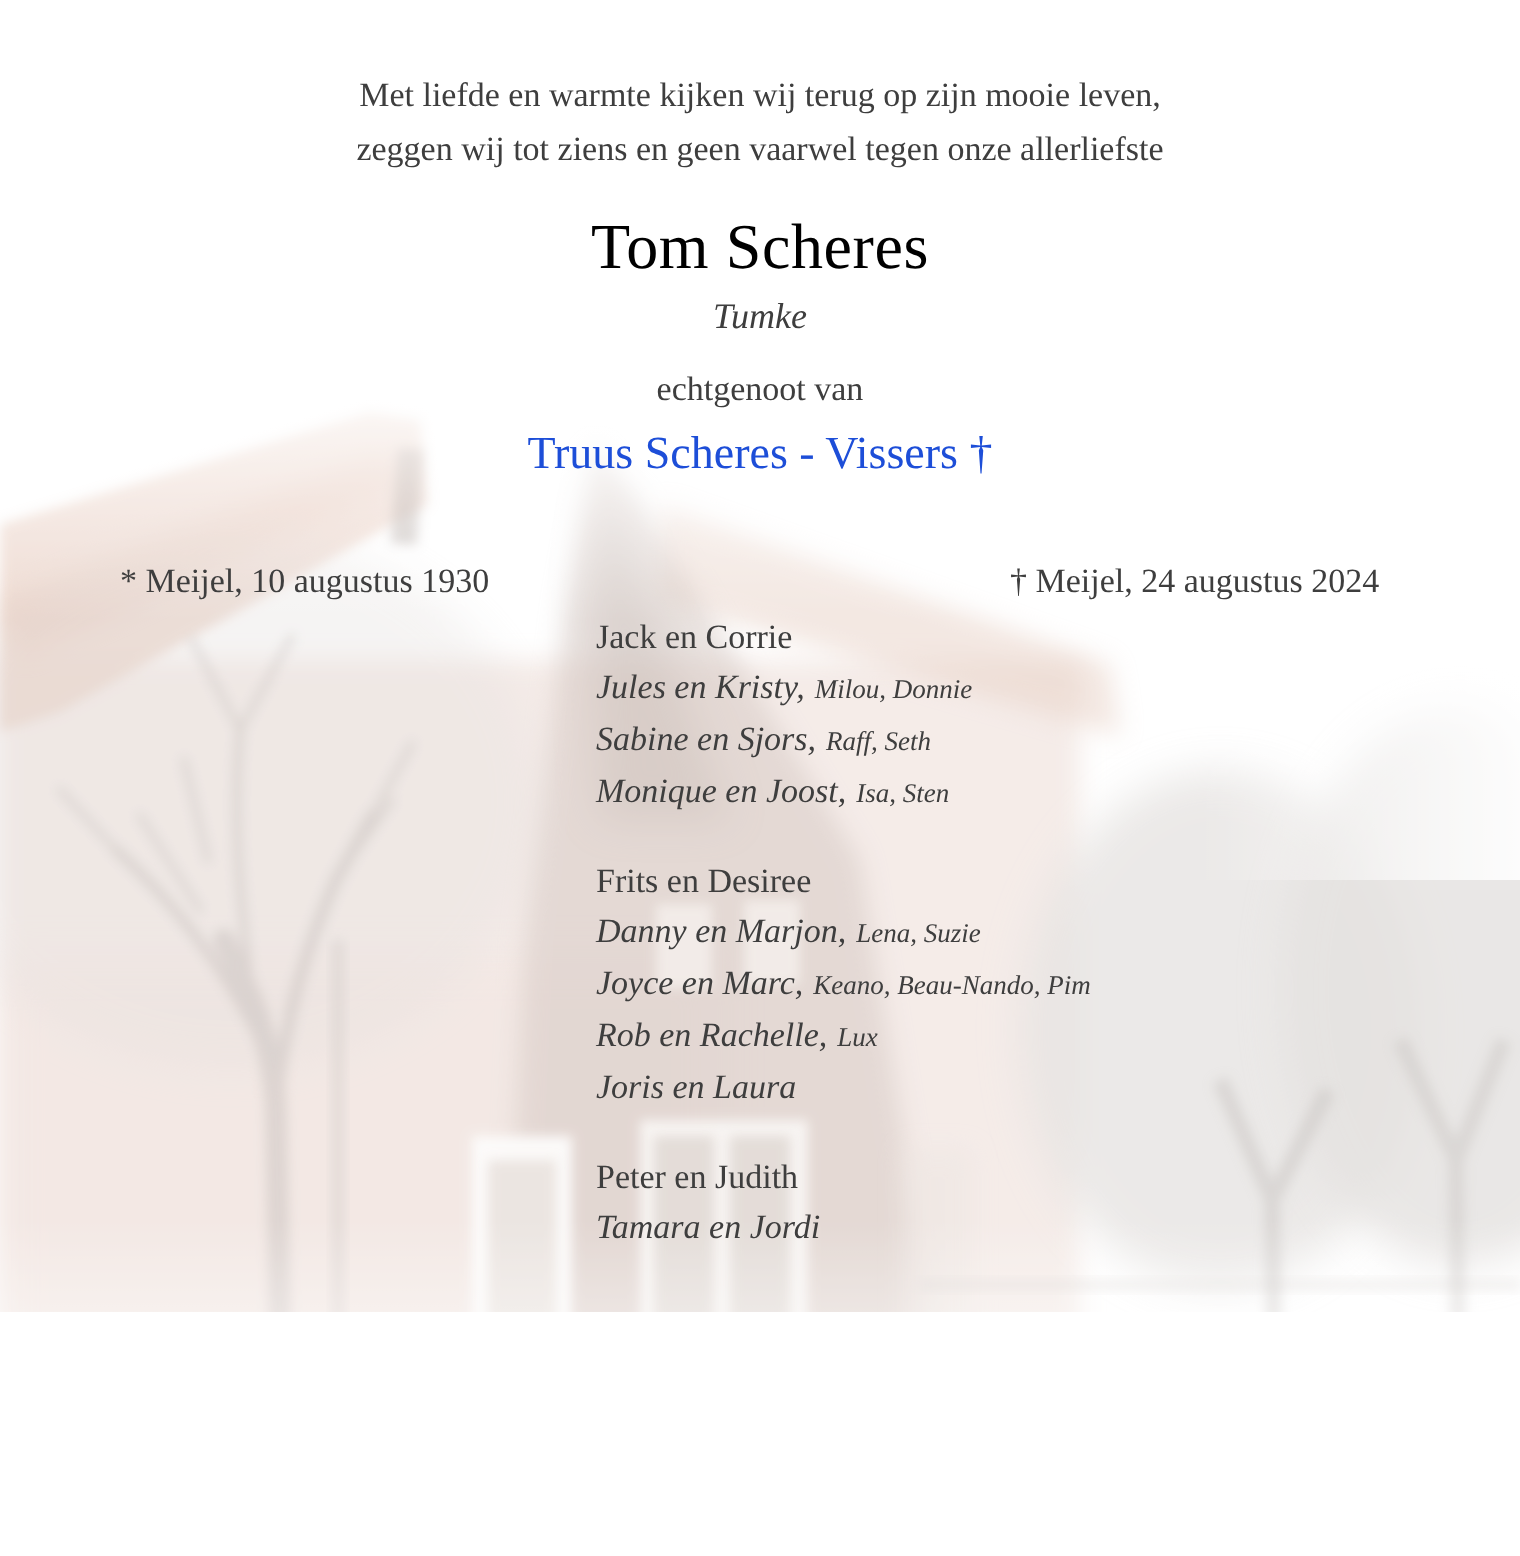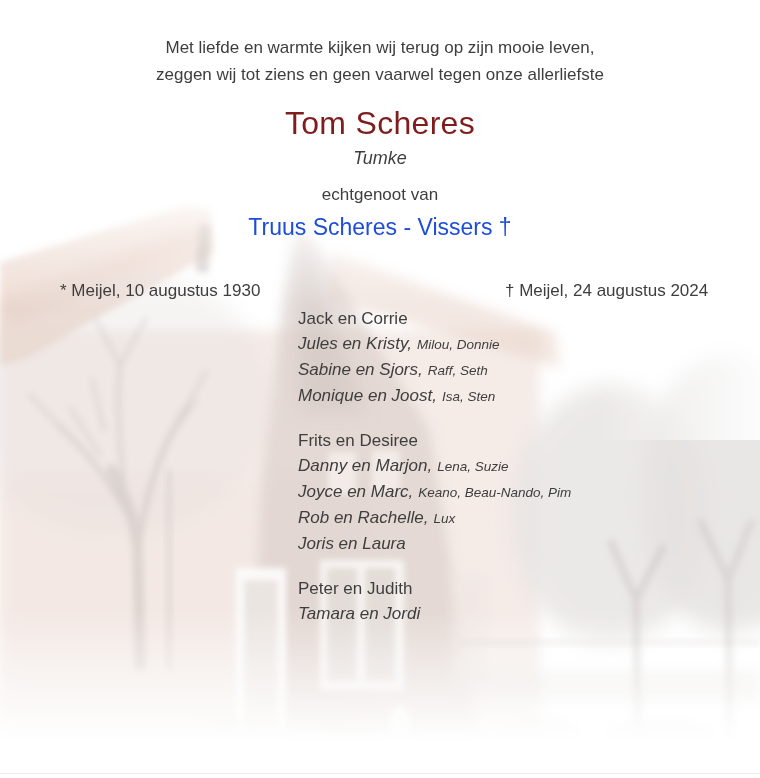--- a/index.html
+++ b/index.html
@@ -1,34 +1,34 @@
 <!DOCTYPE html>
 <html style="--text-color: #3e3e3e;"><head>
 <meta charset="utf-8">
 <style>
   * { margin: 0; padding: 0; box-sizing: border-box; }
   html, body { background: #ffffff; }
   .card {
     position: relative;
     width: 760px;
-    height: 778px;
+    height: 656px;
     background: #ffffff;
     overflow: hidden;
-    font-family: Liberation Sans, sans-serif;
+    font-family: Liberation Serif, serif;
     color: var(--text-color, #3e3e3e);
   }
   .bg {
     position: absolute;
     left: 0; top: 0;
     width: 760px; height: 778px;
   }
   .txt { position: absolute; z-index: 2; }
   .centered { left: 0; width: 100%; text-align: center; }
   .intro { top: 34px; font-size: 17px; line-height: 27px; }
-  .name { top: 105px; font-size: 32px; font-weight: 400; letter-spacing: 0.3px; color: #7f1d1d; }
+  .name { top: 105px; font-size: 32px; font-weight: 400; letter-spacing: 0.3px; color: #000000; }
   .nickname { top: 148px; font-size: 18px; font-style: italic; }
   .relation { top: 185px; font-size: 17px; }
   .spouse { top: 214px; font-size: 23px; color: #1d4ed8; }
   .birth { left: 60px; top: 281px; font-size: 17px; }
   .death { left: 505px; top: 281px; font-size: 17px; }
   .family { left: 298px; top: 306px; font-size: 17px; white-space: nowrap; }
   .family .line { line-height: 25px; }
   .group + .group { margin-top: 19px; }
   .child-line { font-style: italic; }
   .gkids { font-size: 13.5px; font-style: italic; margin-left: 5px; }

